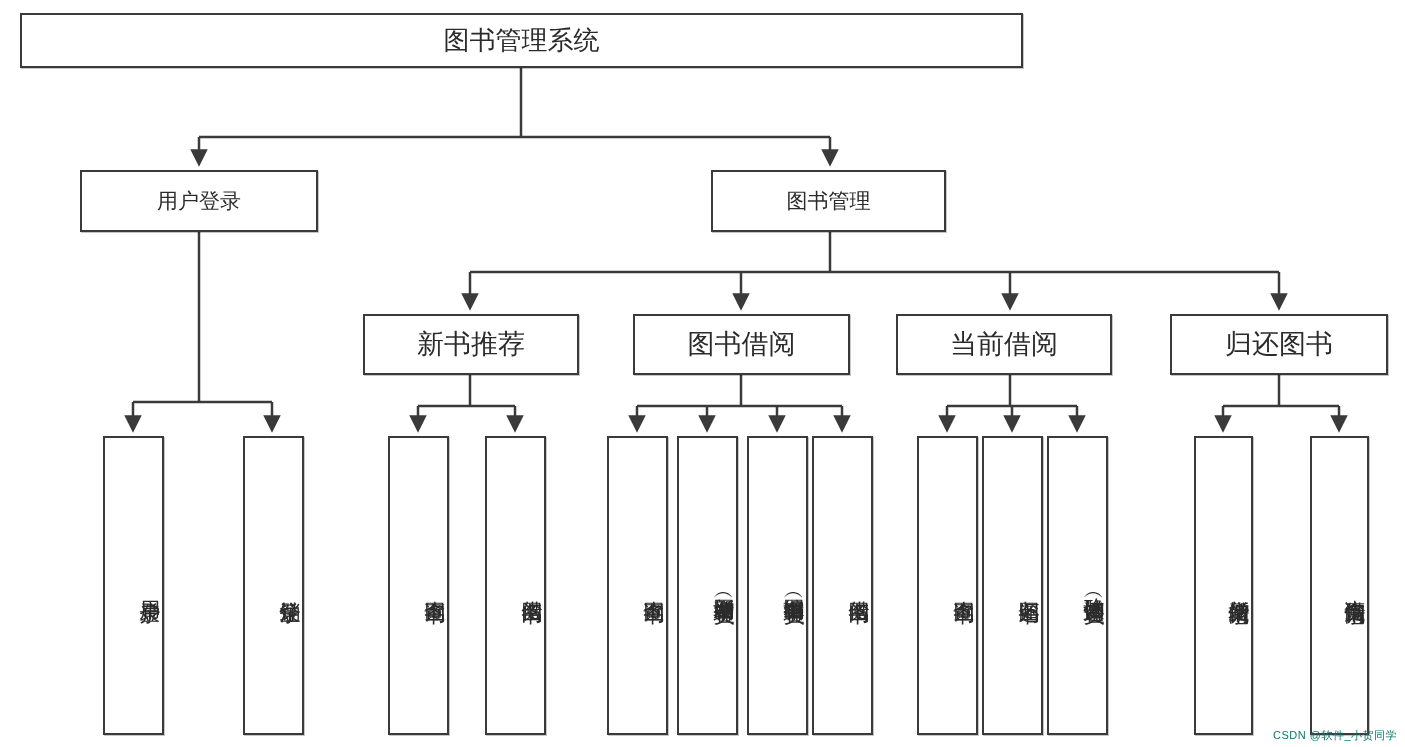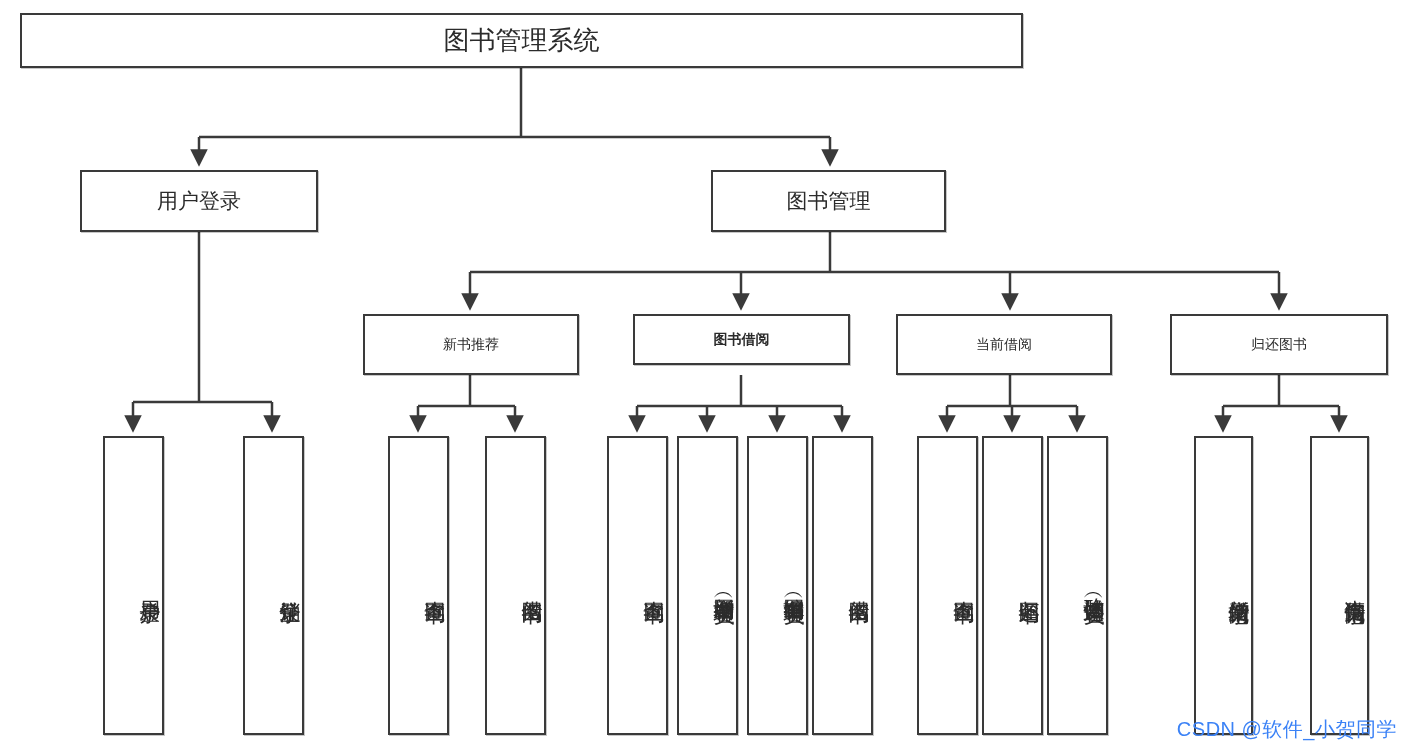--- a/index.html
+++ b/index.html
@@ -39,21 +39,21 @@
     line-height: 1.18;
     box-shadow: 1px 1px 0 rgba(0,0,0,0.22);
   }
   .node.root {
     font-size: 26px;
   }
   .node.lvl1 {
     font-size: 21px;
   }
   .node.lvl2 {
-    font-size: 14px;
+    font-size: 27px;
   }
   .node.leaf {
     font-size: 21px;
     writing-mode: vertical-rl;
     text-orientation: upright;
     padding: 6px 0;
     align-items: flex-start;
     justify-content: center;
     letter-spacing: 1px;
   }
@@ -61,22 +61,22 @@
     align-items: flex-start;
   }
   .leaf-text {
     display: block;
     white-space: nowrap;
   }
   #watermark {
     position: absolute;
     right: 8px;
     bottom: 4px;
-    font-size: 20px;
-    color: #3b82f6;
+    font-size: 11px;
+    color: #0f766e;
     letter-spacing: 0.5px;
     white-space: nowrap;
   }
 </style>
 </head>
 <body>
 
 <div id="canvas">
 
   <svg id="connectors" viewBox="0 0 1405 747" xmlns="http://www.w3.org/2000/svg">
@@ -136,21 +136,21 @@
   <div class="node lvl1" style="left:80px; top:170px; width:238px; height:62px;">
     <span>用户登录</span>
   </div>
   <div class="node lvl1" style="left:711px; top:170px; width:235px; height:62px;">
     <span>图书管理</span>
   </div>
 
   <div class="node lvl2" style="left:363px; top:314px; width:216px; height:61px;">
     <span>新书推荐</span>
   </div>
-  <div class="node lvl2" style="left:633px; top:314px; width:217px; height:51px;font-weight:bold;">
+  <div class="node lvl2" style="left:633px; top:314px; width:217px; height:61px;">
     <span>图书借阅</span>
   </div>
   <div class="node lvl2" style="left:896px; top:314px; width:216px; height:61px;">
     <span>当前借阅</span>
   </div>
   <div class="node lvl2" style="left:1170px; top:314px; width:218px; height:61px;">
     <span>归还图书</span>
   </div>
 
   <div class="node leaf" style="left:103px; top:436px; width:61px; height:299px;">

